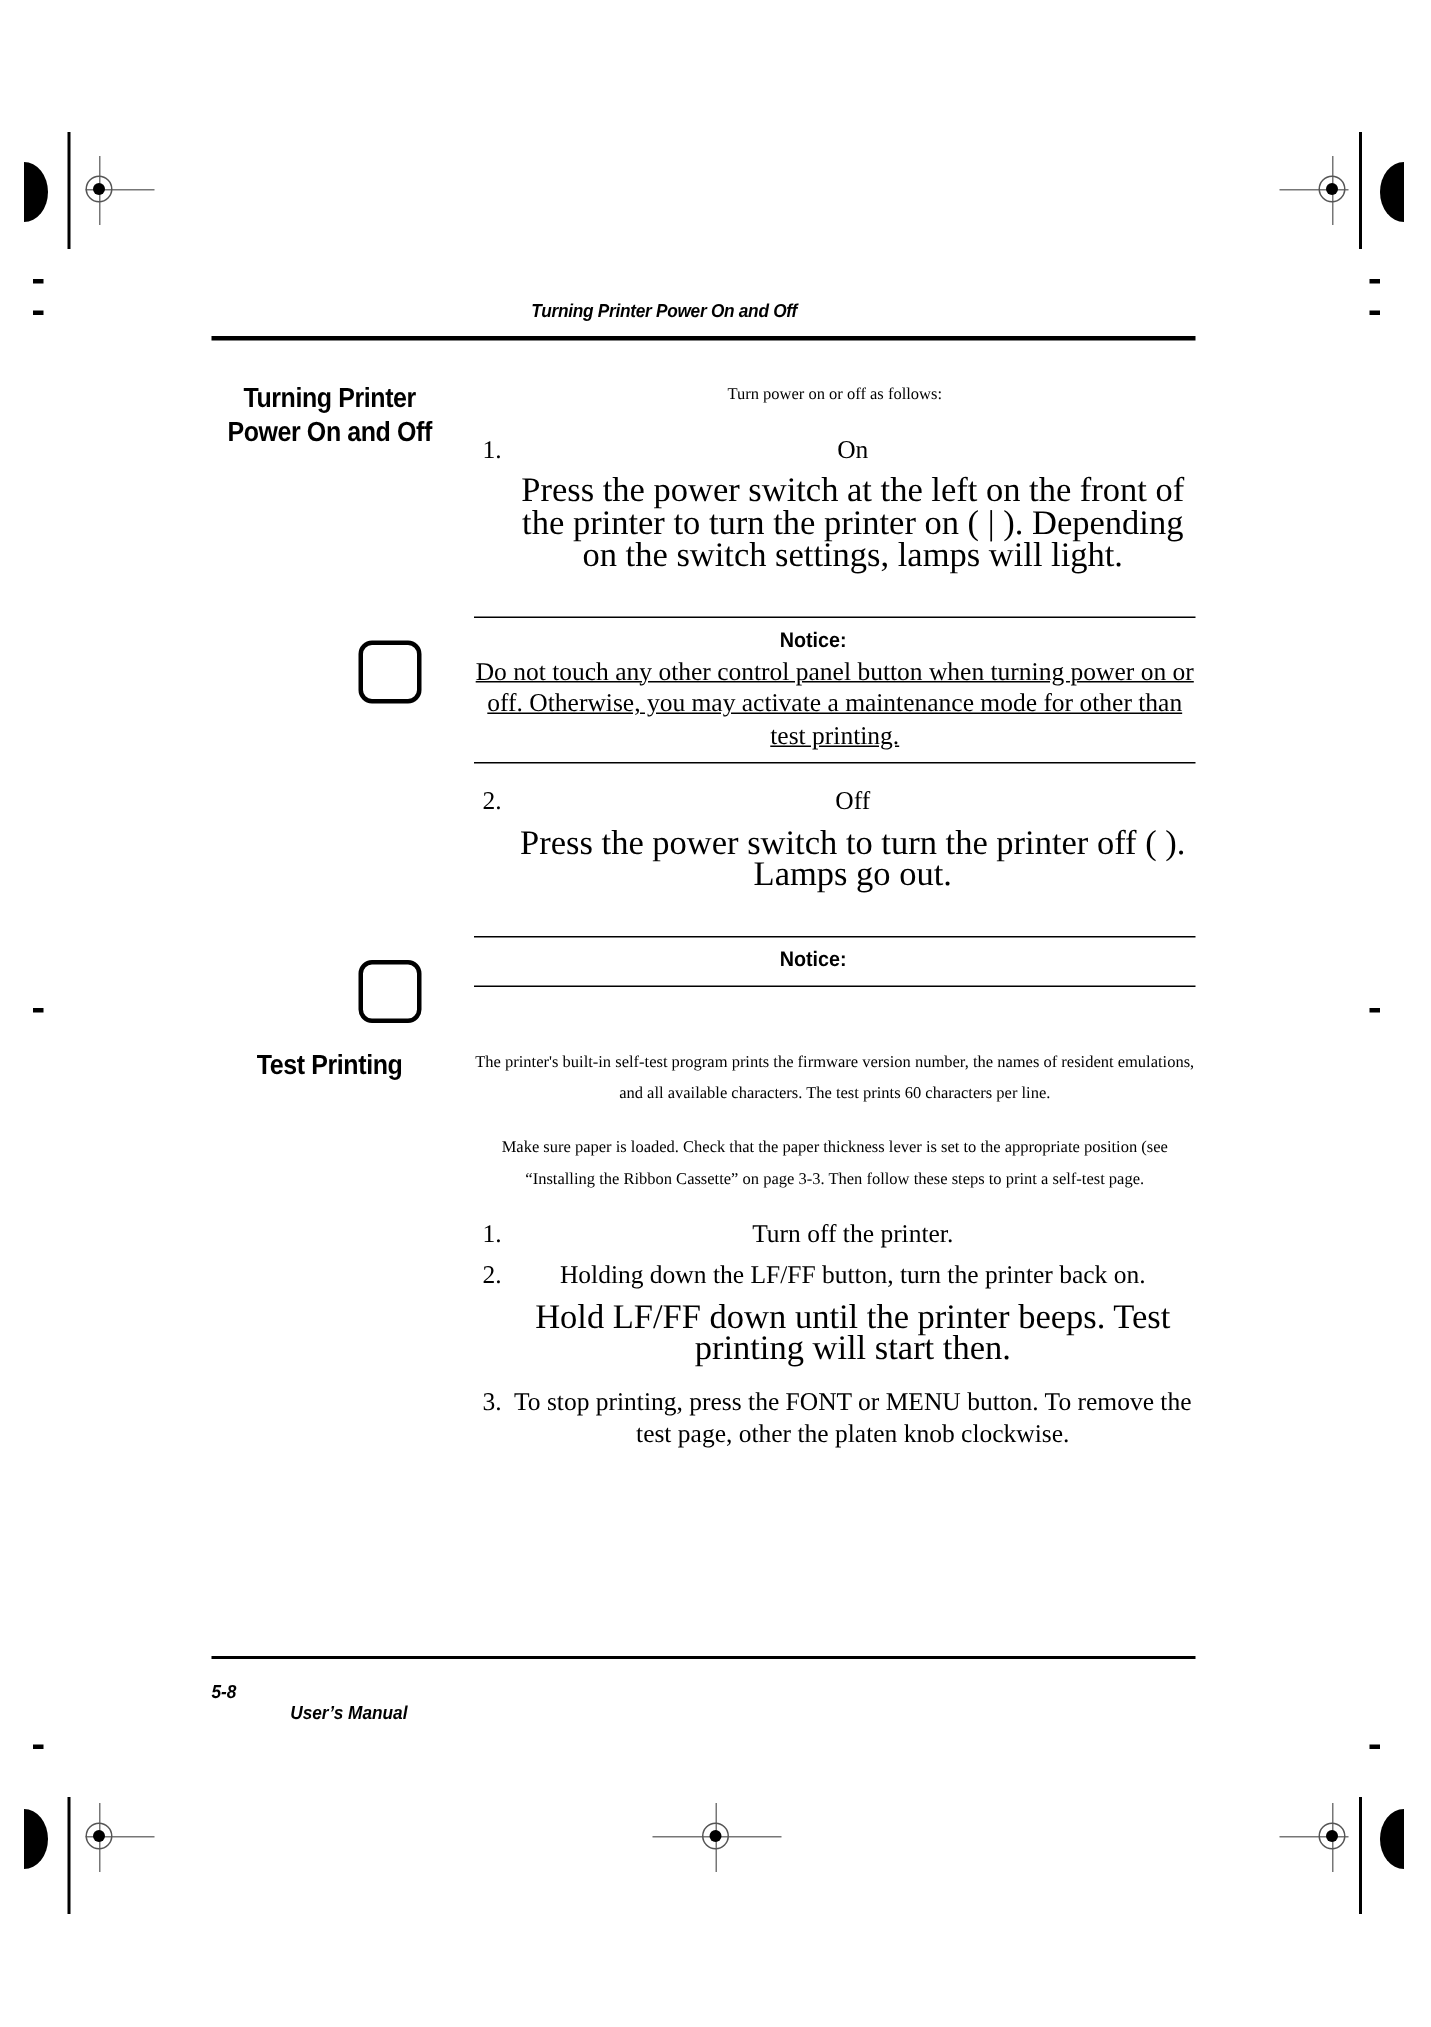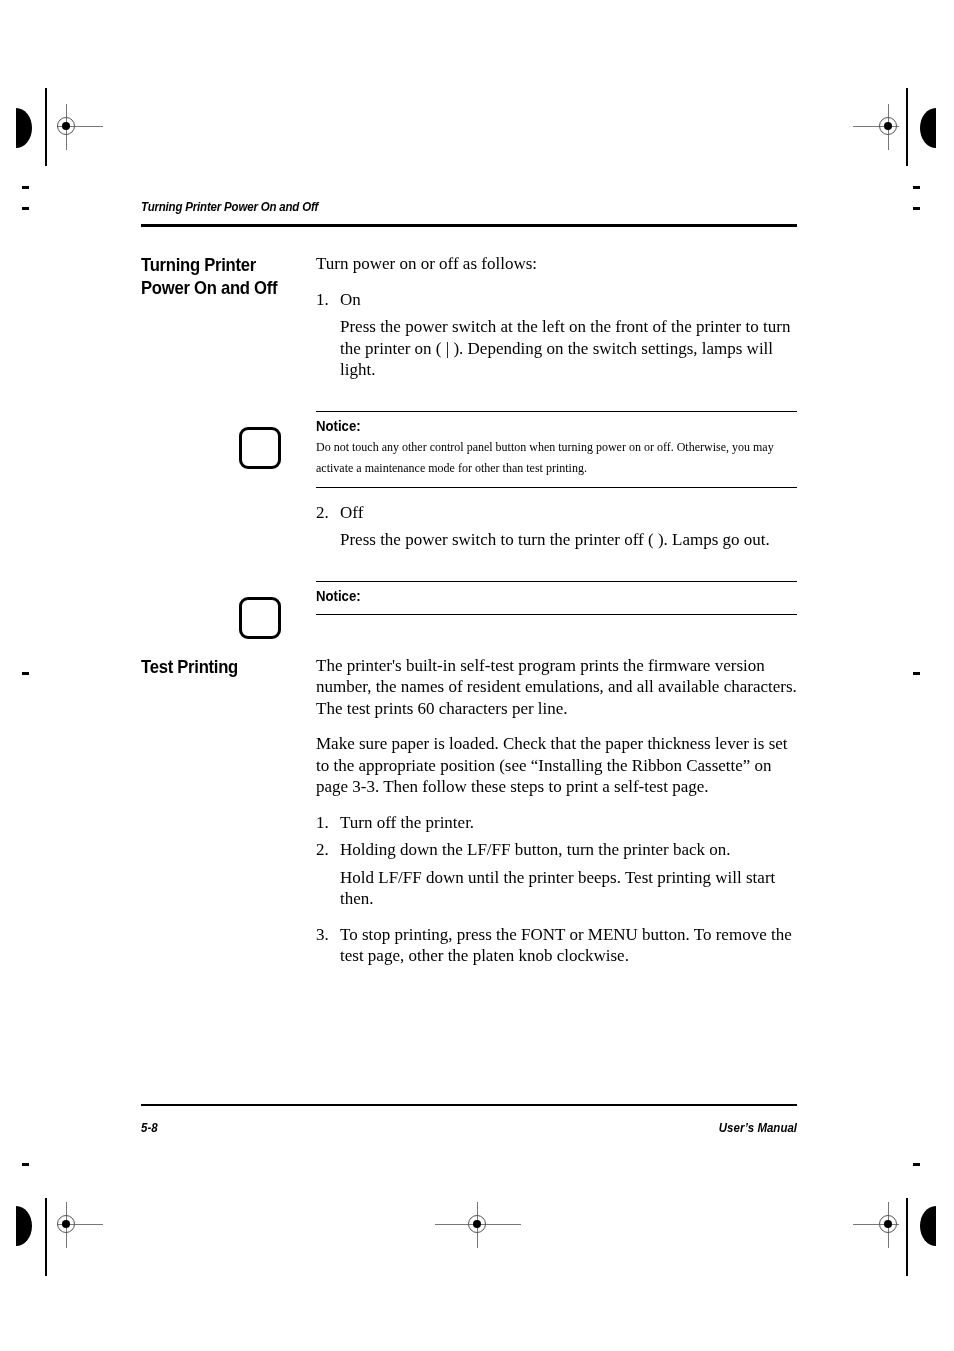--- a/index.html
+++ b/index.html
@@ -74,20 +74,21 @@
     height: 3px;
     background: #000;
   }
 
   
   .page {
     position: absolute;
     left: 141px;
     top: 200px;
     width: 656px;
+    text-align: center;
   }
 
   .running-head {
     font-family: "Liberation Sans", "DejaVu Sans", sans-serif;
     font-weight: bold;
     font-style: italic;
     font-size: 12.5px;
     letter-spacing: -0.2px;
     transform: scaleX(0.92);
     transform-origin: left center;
@@ -116,39 +117,39 @@
     font-weight: bold;
     font-size: 18.5px;
     line-height: 23px;
     letter-spacing: -0.3px;
     transform: scaleX(0.90);
     transform-origin: left top;
     margin: 0;
   }
 
   p.body {
-    font-size: 17px;
+    font-size: 11px;
     line-height: 21.5px;
     margin: 0 0 14px 0;
   }
   p.body:last-child { margin-bottom: 0; }
 
   .step {
     display: flex;
     font-size: 17px;
     line-height: 21.5px;
     margin: 0 0 6px 0;
   }
   .step .num {
     flex: 0 0 24px;
     width: 24px;
   }
   .step .txt { flex: 1 1 auto; }
   .sub {
-    font-size: 17px;
+    font-size: 23px;
     line-height: 21.5px;
     margin: 0 0 14px 24px;
   }
 
   
   .notice-wrap {
     position: relative;
     margin: 16px 0 14px 0;
   }
   .notice-icon {
@@ -170,23 +171,24 @@
   .notice-label {
     font-family: "Liberation Sans", "DejaVu Sans", sans-serif;
     font-weight: bold;
     font-size: 14px;
     line-height: 19px;
     transform: scaleX(0.94);
     transform-origin: left center;
     margin: 0 0 1px 0;
   }
   .notice-text {
-    font-size: 12px;
+    font-size: 17px;
     line-height: 21.5px;
     margin: 0;
+    text-decoration: underline;
   }
   .gap-md { height: 26px; }
 
   
   .footer {
     position: absolute;
     left: 141px;
     top: 1104px;
     width: 656px;
   }
@@ -195,20 +197,21 @@
     background: #000;
     margin-bottom: 15px;
   }
   .foot-row {
     display: flex;
     justify-content: space-between;
     font-family: "Liberation Sans", "DejaVu Sans", sans-serif;
     font-weight: bold;
     font-style: italic;
     font-size: 12.5px;
+    flex-direction: column;
   }
   .foot-row span { transform: scaleX(0.92); transform-origin: left center; }
   .foot-row span.right { transform-origin: right center; }
 </style>
 </head>
 <body>
 
 <div>
 
   <div class="reg-moon" style="left:16px; top:108px;"></div>

